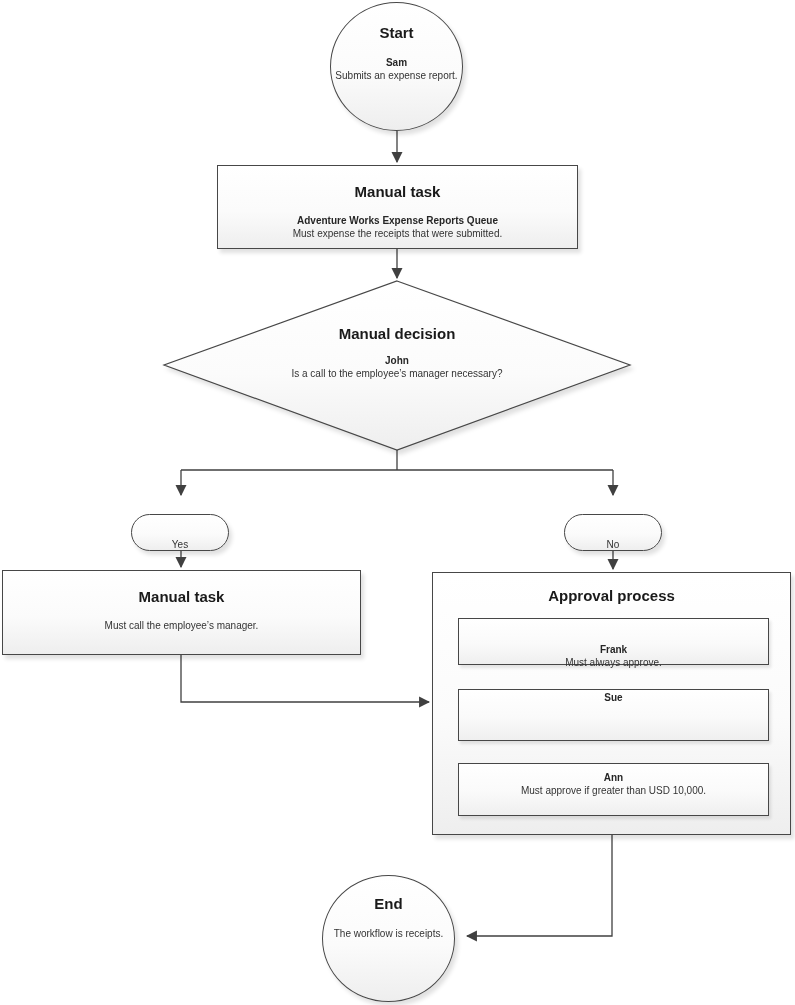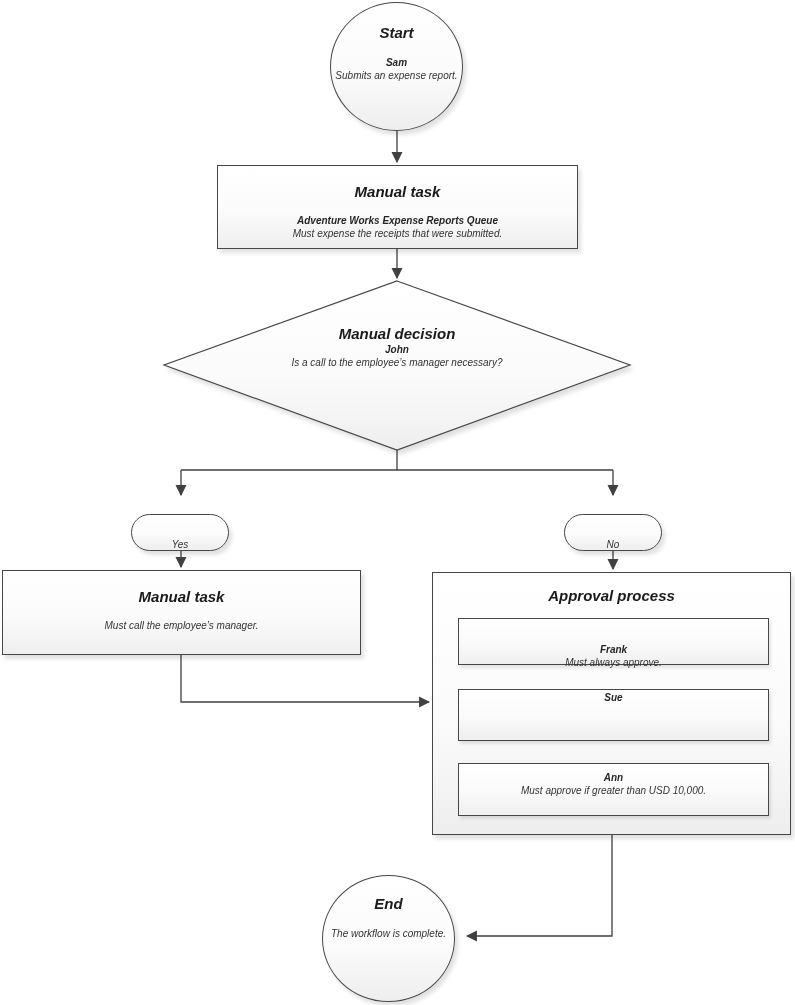--- a/index.html
+++ b/index.html
@@ -7,21 +7,20 @@
   body {
     font-family: "Liberation Sans", "DejaVu Sans", sans-serif;
     color: #333333;
   }
   #canvas {
     position: relative;
     width: 795px;
     height: 1005px;
     background: #ffffff;
     overflow: hidden;
-    font-style: italic;
   }
   svg.overlay {
     position: absolute;
     left: 0; top: 0;
     width: 795px; height: 1005px;
     z-index: 1;
     pointer-events: none;
   }
   .shape {
     position: absolute;
@@ -60,21 +59,21 @@
   #start-circle .node-title { margin-bottom: 14px; }
 
   #review-task-box { left: 217px; top: 165px; width: 361px; height: 84px; padding-top: 17px; }
   #review-task-box .node-title { margin-bottom: 13px; }
 
   .diamond-text {
     position: absolute;
     left: 164px; top: 325px; width: 466px;
     z-index: 2; text-align: center;
   }
-  .diamond-text .node-title { }
+  .diamond-text .node-title { margin-bottom: 11px; }
 
   #yes-pill { left: 131px; top: 498px; width: 98px; height: 37px; }
   #no-pill  { left: 564px; top: 498px; width: 98px; height: 37px; }
 
   #call-task-box { left: 2px; top: 570px; width: 359px; height: 85px; padding-top: 17px; }
   #call-task-box .node-title { margin-bottom: 13px; }
 
   #approval-container { left: 432px; top: 572px; width: 359px; height: 263px; padding-top: 14px; }
   .approval-step {
     position: absolute;
@@ -171,16 +170,16 @@
     </div>
 
     <div class="approval-step" id="step-ann">
       <span class="node-name">Ann</span>
       <span class="node-desc">Must approve if greater than USD 10,000.</span>
     </div>
   </div>
 
   <div class="shape circle" id="end-circle">
     <span class="node-title">End</span>
-    <span class="node-desc">The workflow is complete.</span>
+    <span class="node-desc">The workflow is receipts.</span>
   </div>
 
 </div>
 
 </body></html>

